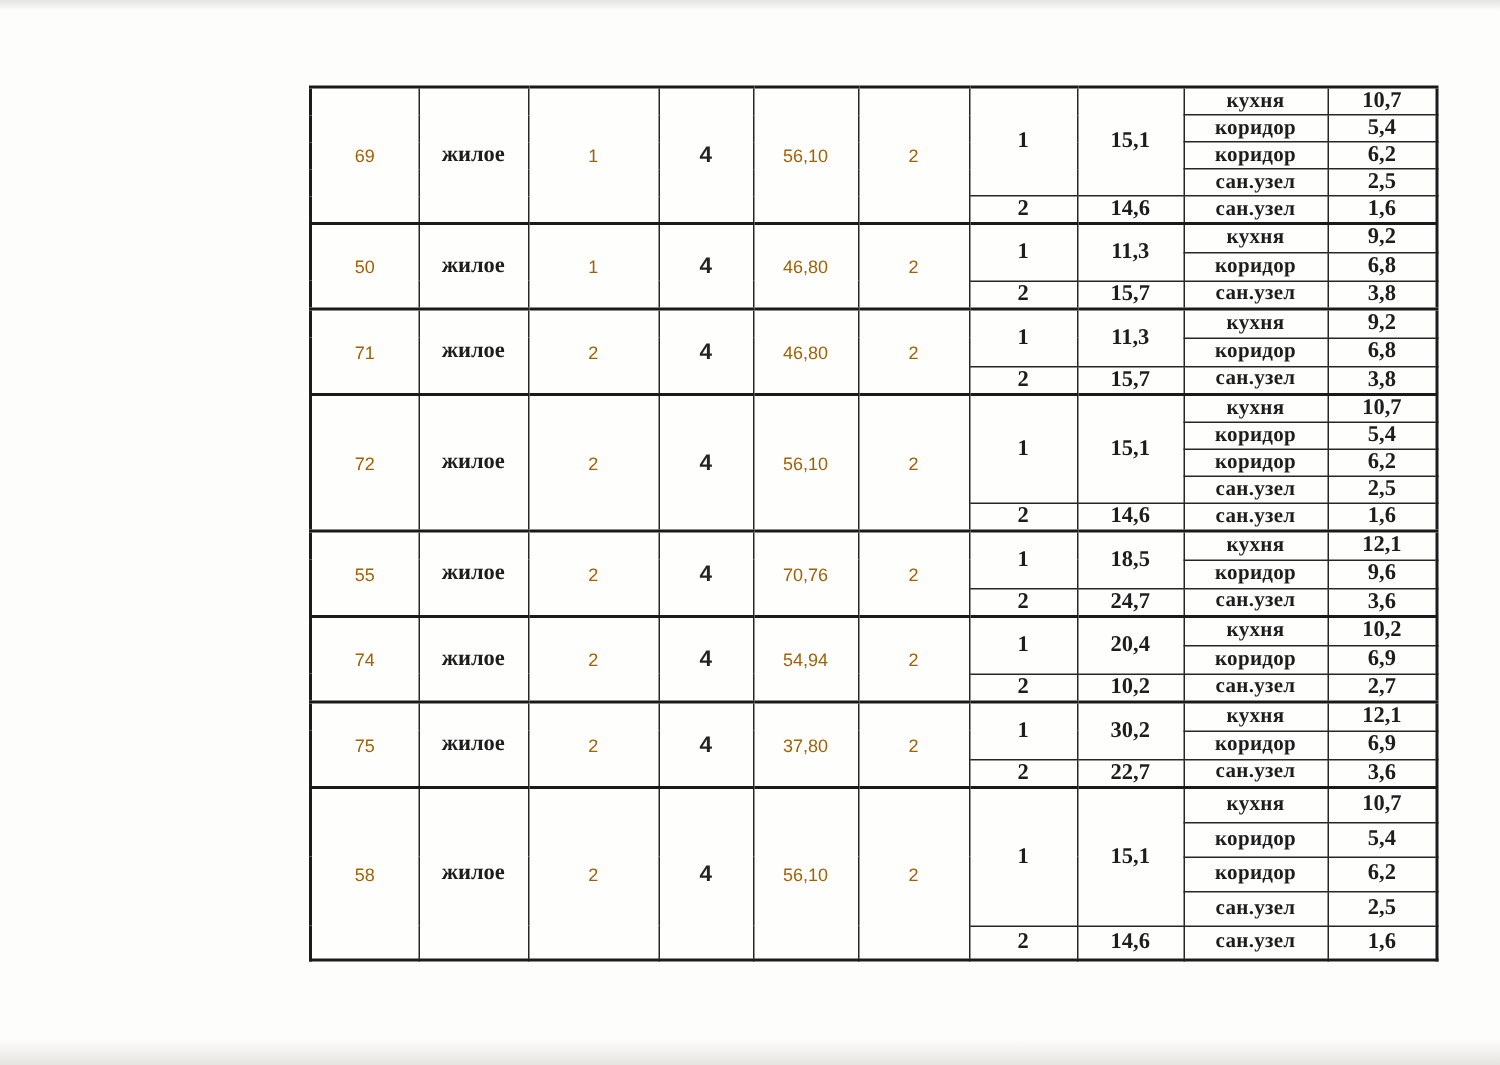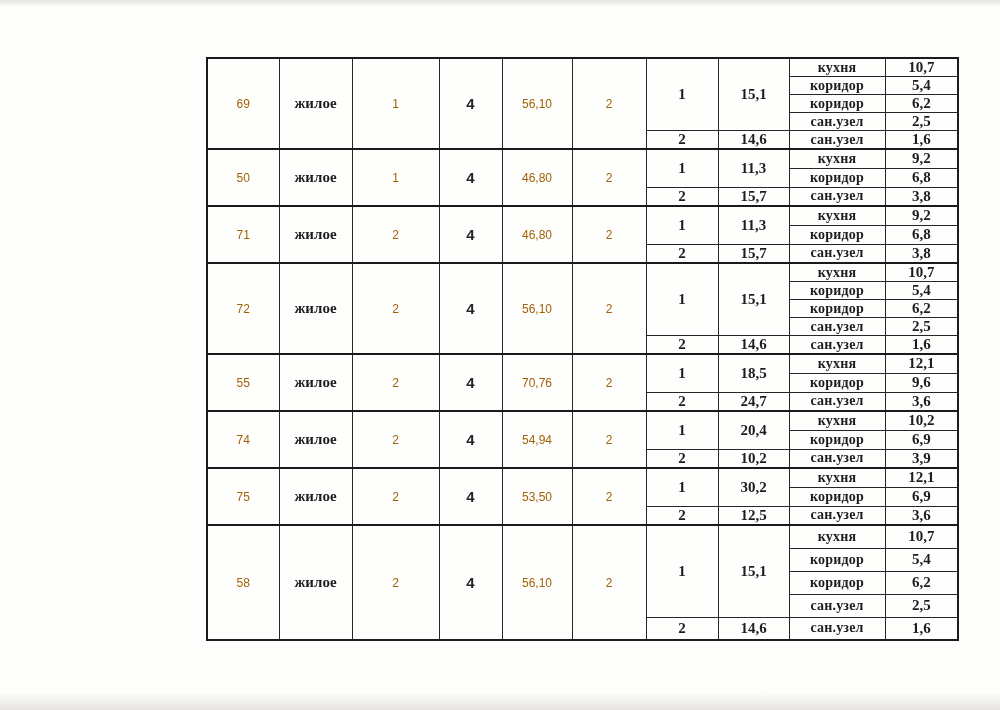--- a/index.html
+++ b/index.html
@@ -187,41 +187,41 @@
           <td class="serif-b">10,2</td>
         </tr>
         <tr style="height: 19px;">
           <td class="serif-b part-name">коридор</td>
           <td class="serif-b">6,9</td>
         </tr>
         <tr style="height: 19px;">
           <td class="serif-b">2</td>
           <td class="serif-b">10,2</td>
           <td class="serif-b part-name">сан.узел</td>
-          <td class="serif-b">3,9</td>
+          <td class="serif-b">2,7</td>
         </tr>
         <tr class="block-start" style="height: 19px;">
           <td class="sans" rowspan="3">75</td>
           <td class="serif-b" rowspan="3">жилое</td>
           <td class="sans" rowspan="3">2</td>
           <td class="sans-b" rowspan="3">4</td>
-          <td class="sans" rowspan="3">53,50</td>
+          <td class="sans" rowspan="3">37,80</td>
           <td class="sans" rowspan="3">2</td>
           <td class="serif-b" rowspan="2">1</td>
           <td class="serif-b" rowspan="2">30,2</td>
           <td class="serif-b part-name">кухня</td>
           <td class="serif-b">12,1</td>
         </tr>
         <tr style="height: 19px;">
           <td class="serif-b part-name">коридор</td>
           <td class="serif-b">6,9</td>
         </tr>
         <tr style="height: 19px;">
           <td class="serif-b">2</td>
-          <td class="serif-b">12,5</td>
+          <td class="serif-b">22,7</td>
           <td class="serif-b part-name">сан.узел</td>
           <td class="serif-b">3,6</td>
         </tr>
         <tr class="block-start" style="height: 23px;">
           <td class="sans" rowspan="5">58</td>
           <td class="serif-b" rowspan="5">жилое</td>
           <td class="sans" rowspan="5">2</td>
           <td class="sans-b" rowspan="5">4</td>
           <td class="sans" rowspan="5">56,10</td>
           <td class="sans" rowspan="5">2</td>

